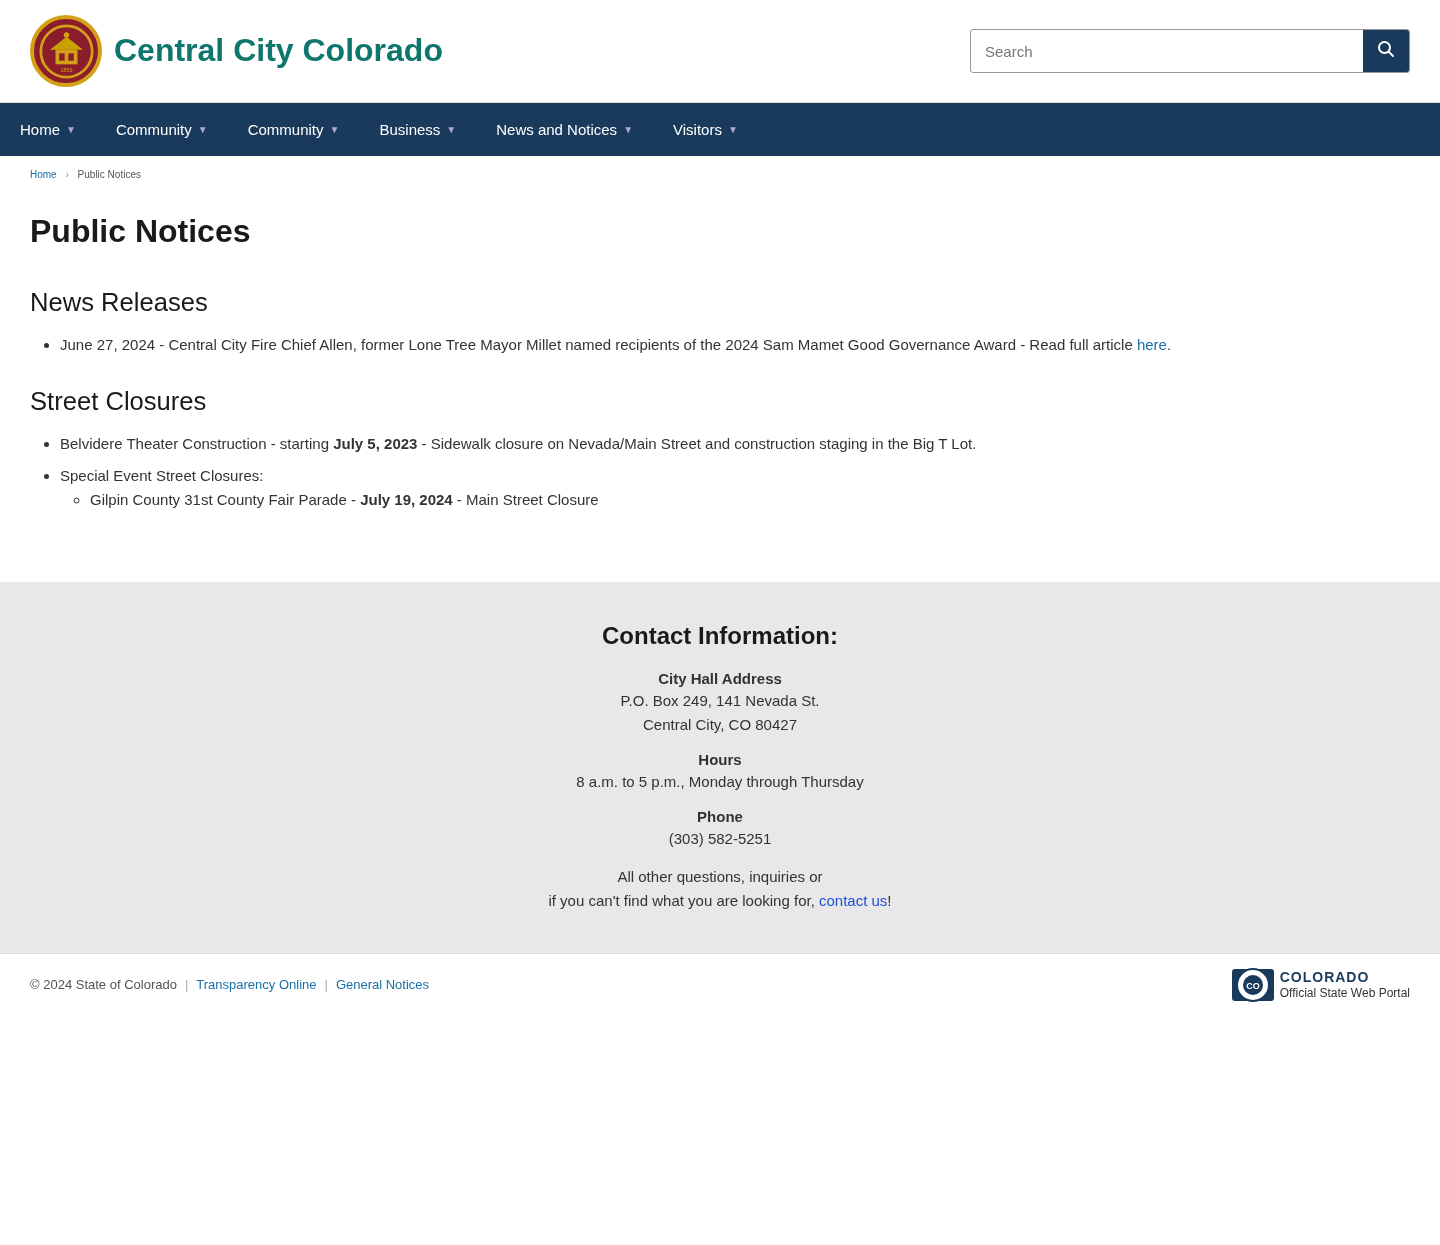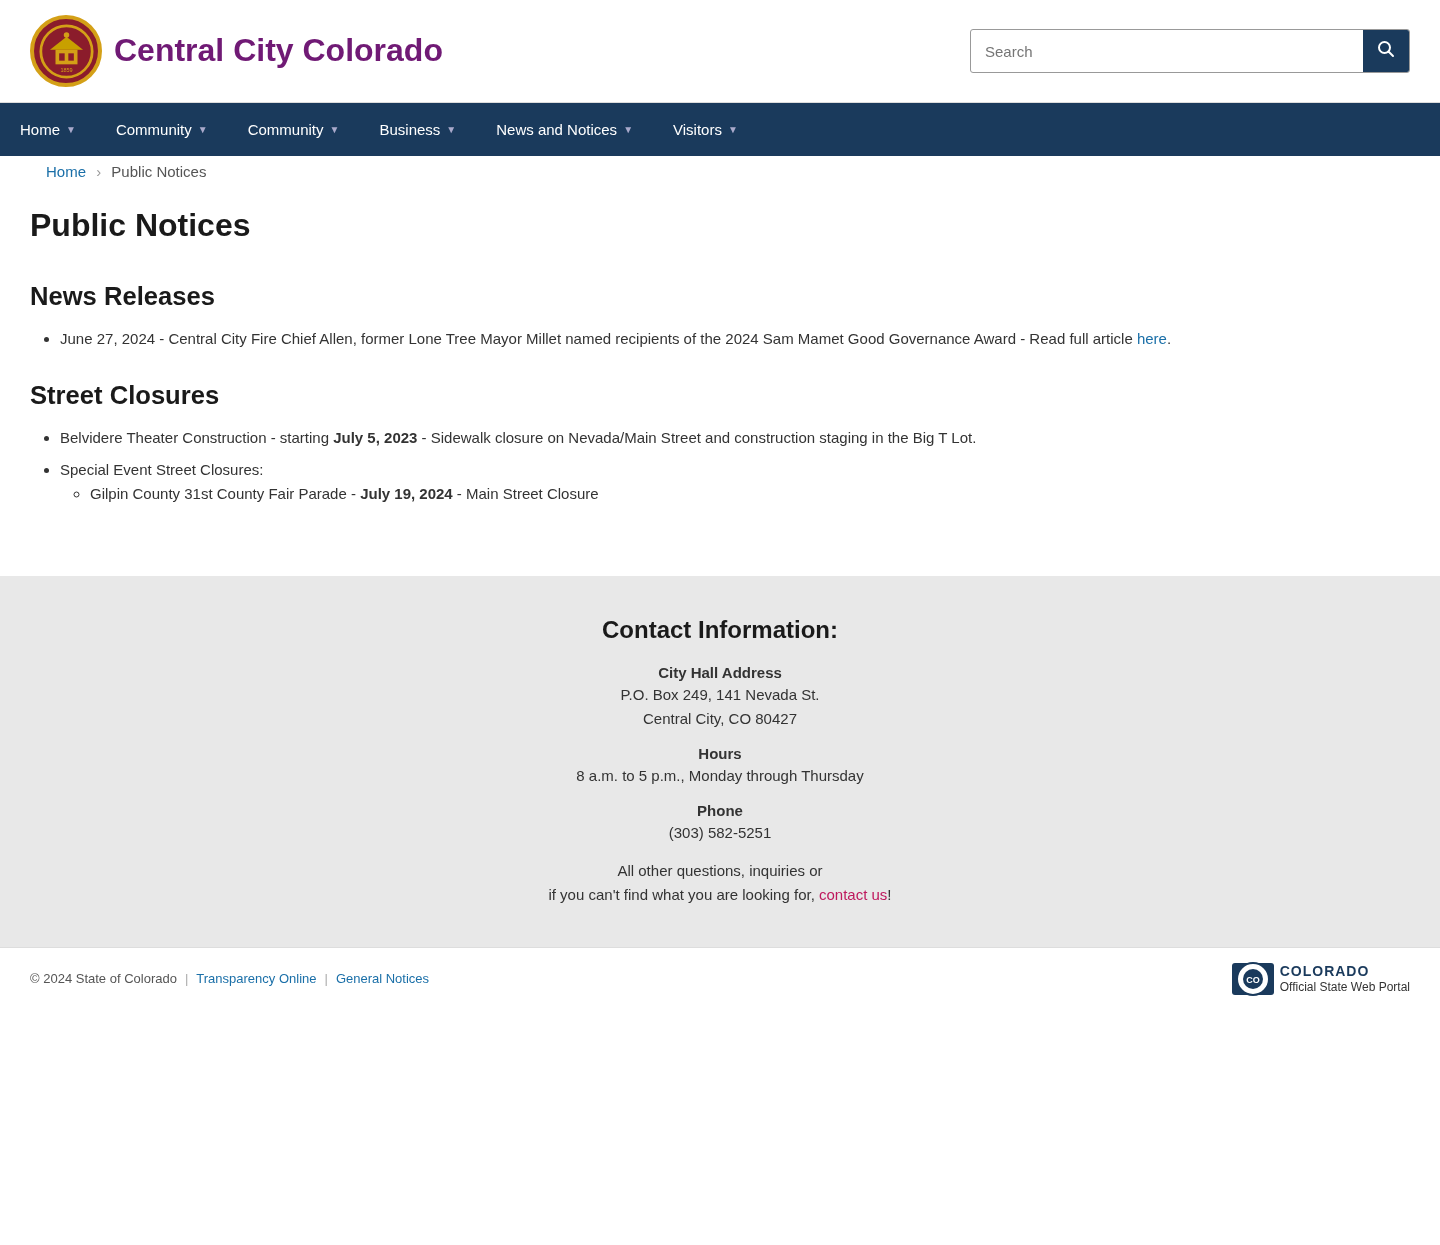--- a/index.html
+++ b/index.html
@@ -31,21 +31,21 @@
       overflow: hidden;
       flex-shrink: 0;
     }
     #logo-circle svg {
       width: 55px;
       height: 55px;
     }
     #site-title {
       font-size: 2rem;
       font-weight: bold;
-      color: #701a75;
+      color: #0f766e;
       line-height: 1.1;
     }
     #search-area {
       display: flex;
       align-items: center;
       border: 1px solid #999;
       border-radius: 3px;
       overflow: hidden;
       width: 440px;
     }
@@ -82,43 +82,42 @@
       text-decoration: none;
       gap: 6px;
     }
     .nav-arrow {
       font-size: 10px;
       color: #aac;
     }
 
     
     #breadcrumb {
-      padding: 7px 30px;
-      font-size: 15px;
+      padding: 13px 30px;
+      font-size: 10px;
       color: #555;
-      margin-left: 16px;
     }
     #breadcrumb a { color: #1a6fa8; text-decoration: none; }
     #breadcrumb .sep { margin: 0 6px; color: #999; }
 
     
     #main {
       padding: 20px 30px 40px 30px;
       max-width: 1440px;
     }
     #page-title {
       font-size: 2rem;
       font-weight: bold;
       color: #1a1a1a;
       margin-bottom: 30px;
       padding-bottom: 8px;
     }
     .section-title {
       font-size: 1.6rem;
-      font-weight: bold;
+      font-weight: normal;
       color: #1a1a1a;
       margin-bottom: 16px;
     }
     .content-section {
       margin-bottom: 30px;
     }
     .content-section ul {
       list-style: disc;
       padding-left: 30px;
     }
@@ -145,21 +144,21 @@
     }
     .contact-label {
       font-weight: bold;
       margin-top: 14px;
       margin-bottom: 2px;
     }
     .contact-value {
       color: #333;
       line-height: 1.6;
     }
-    .contact-link { color: #be185d; text-decoration: none; }
+    .contact-link { color: #1d4ed8; text-decoration: none; }
 
     
     #footer-bar {
       background: #fff;
       border-top: 1px solid #ddd;
       padding: 14px 30px;
       display: flex;
       align-items: center;
       justify-content: space-between;
       font-size: 13px;

